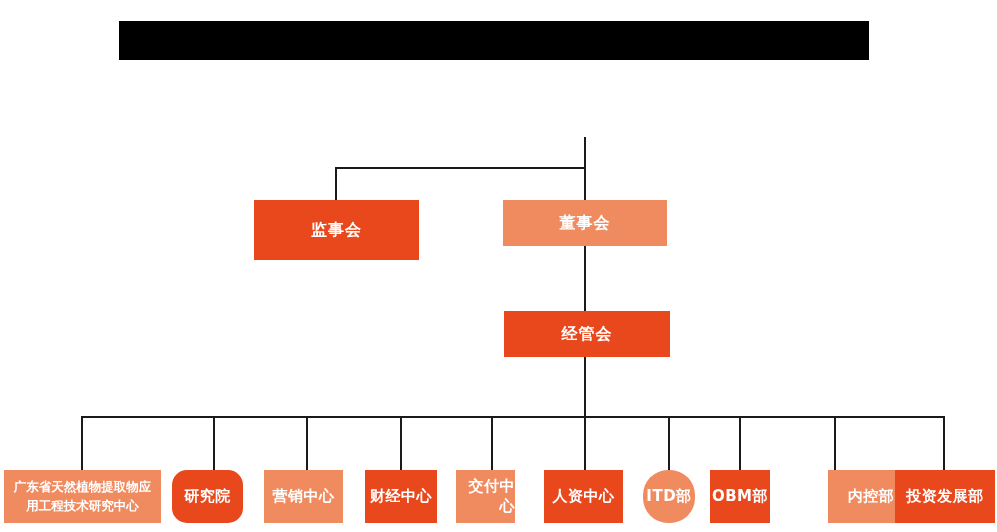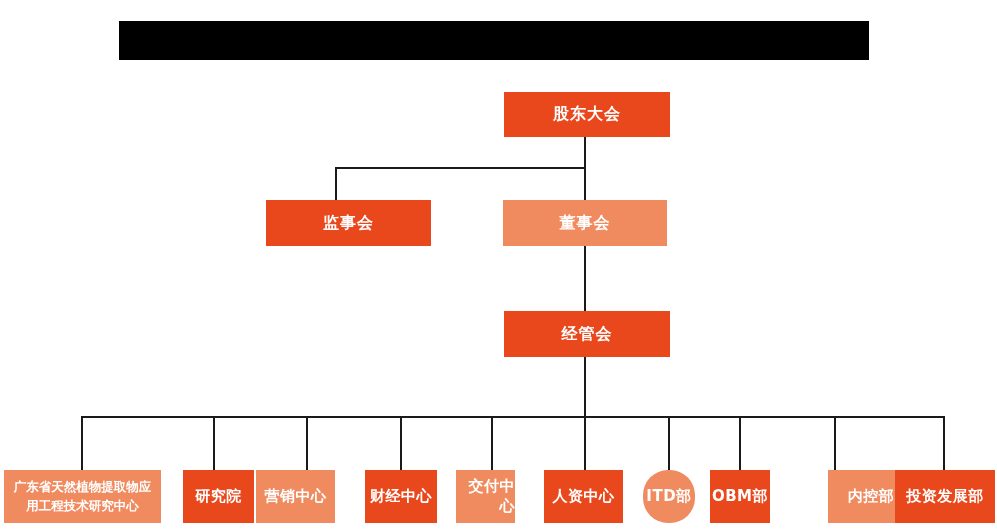--- a/index.html
+++ b/index.html
@@ -62,33 +62,32 @@
   <div class="line" style="left:213px; top:416px; width:2px; height:54px;"></div>
   <div class="line" style="left:306px; top:416px; width:2px; height:54px;"></div>
   <div class="line" style="left:400px; top:416px; width:2px; height:54px;"></div>
   <div class="line" style="left:491px; top:416px; width:2px; height:54px;"></div>
   <div class="line" style="left:584px; top:416px; width:2px; height:54px;"></div>
   <div class="line" style="left:668px; top:416px; width:2px; height:54px;"></div>
   <div class="line" style="left:739px; top:416px; width:2px; height:54px;"></div>
   <div class="line" style="left:834px; top:416px; width:2px; height:54px;"></div>
   <div class="line" style="left:943px; top:416px; width:2px; height:54px;"></div>
 
-  <div class="node lv1 tone-primary" style="left:504px; top:92px; width:166px; height:45px;">股东大会</div>
 
-  <div class="node lv1 tone-primary" style="left:254px; top:200px; width:165px; height:46px;margin-left:12px;">监事会</div>
+  <div class="node lv1 tone-primary" style="left:254px; top:200px; width:165px; height:60px;">监事会</div>
 
   <div class="node lv1 tone-secondary" style="left:503px; top:200px; width:164px; height:46px;">董事会</div>
 
   <div class="node lv1 tone-primary" style="left:504px; top:311px; width:166px; height:46px;">经管会</div>
 
   <div class="node dept dept-long tone-secondary" style="left:4px; top:470px; width:157px; height:53px;">广东省天然植物提取物应用工程技术研究中心</div>
 
-  <div class="node dept tone-primary" style="left:183px; top:470px; width:71px; height:53px;">研究院</div>
+  <div class="node dept tone-primary" style="left:172px; top:470px; width:71px; height:53px;border-radius:15px;">研究院</div>
 
-  <div class="node dept tone-secondary" style="left:256px; top:470px; width:79px; height:53px;">营销中心</div>
+  <div class="node dept tone-secondary" style="left:264px; top:470px; width:79px; height:53px;">营销中心</div>
 
   <div class="node dept tone-primary" style="left:365px; top:470px; width:72px; height:53px;">财经中心</div>
 
   <div class="node dept tone-secondary" style="left:456px; top:470px; width:59px; height:53px;text-align:right;">交付中心</div>
 
   <div class="node dept tone-primary" style="left:544px; top:470px; width:79px; height:53px;">人资中心</div>
 
   <div class="node dept tone-secondary" style="left:643px; top:470px; width:52px; height:53px;border-radius:25px;">ITD部</div>
 
   <div class="node dept tone-primary" style="left:710px; top:470px; width:60px; height:53px;">OBM部</div>

